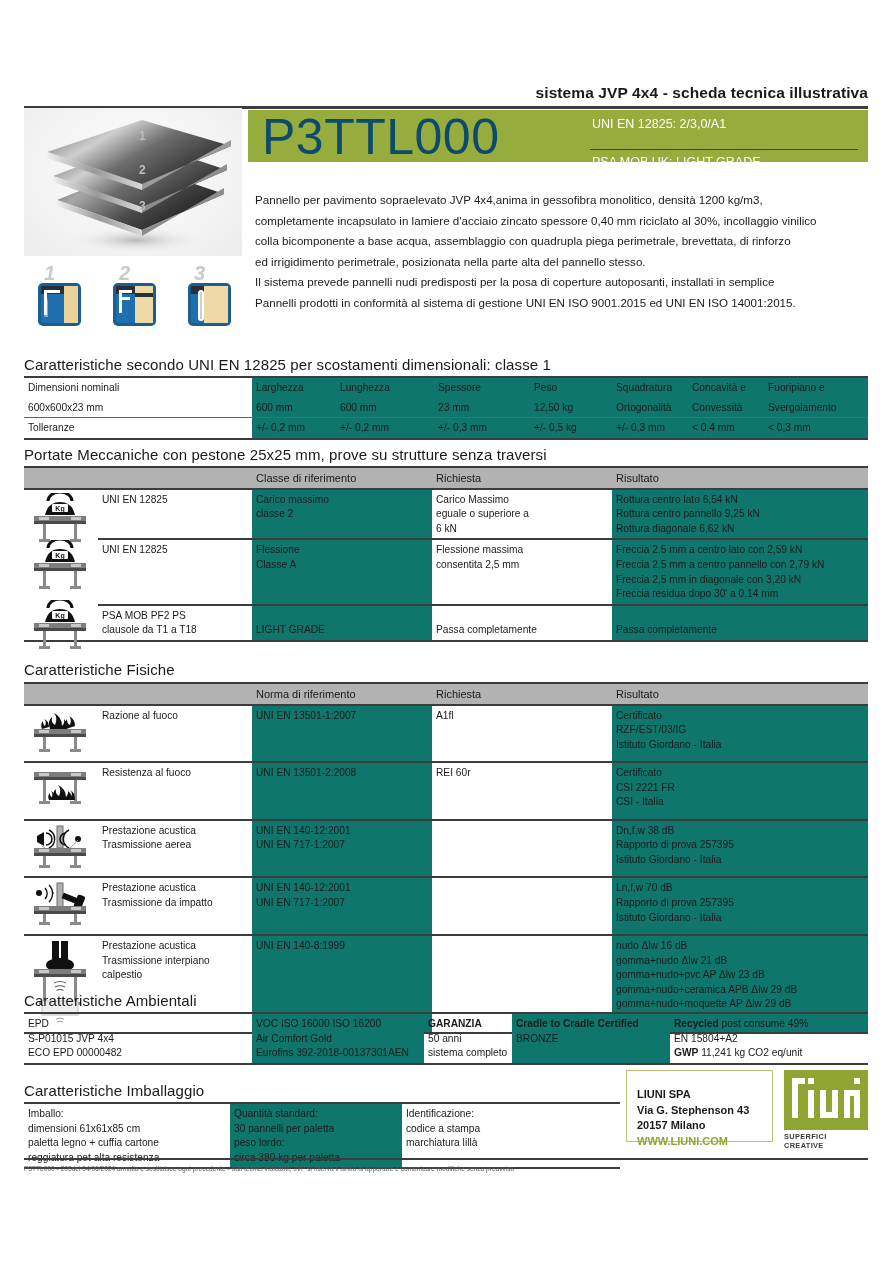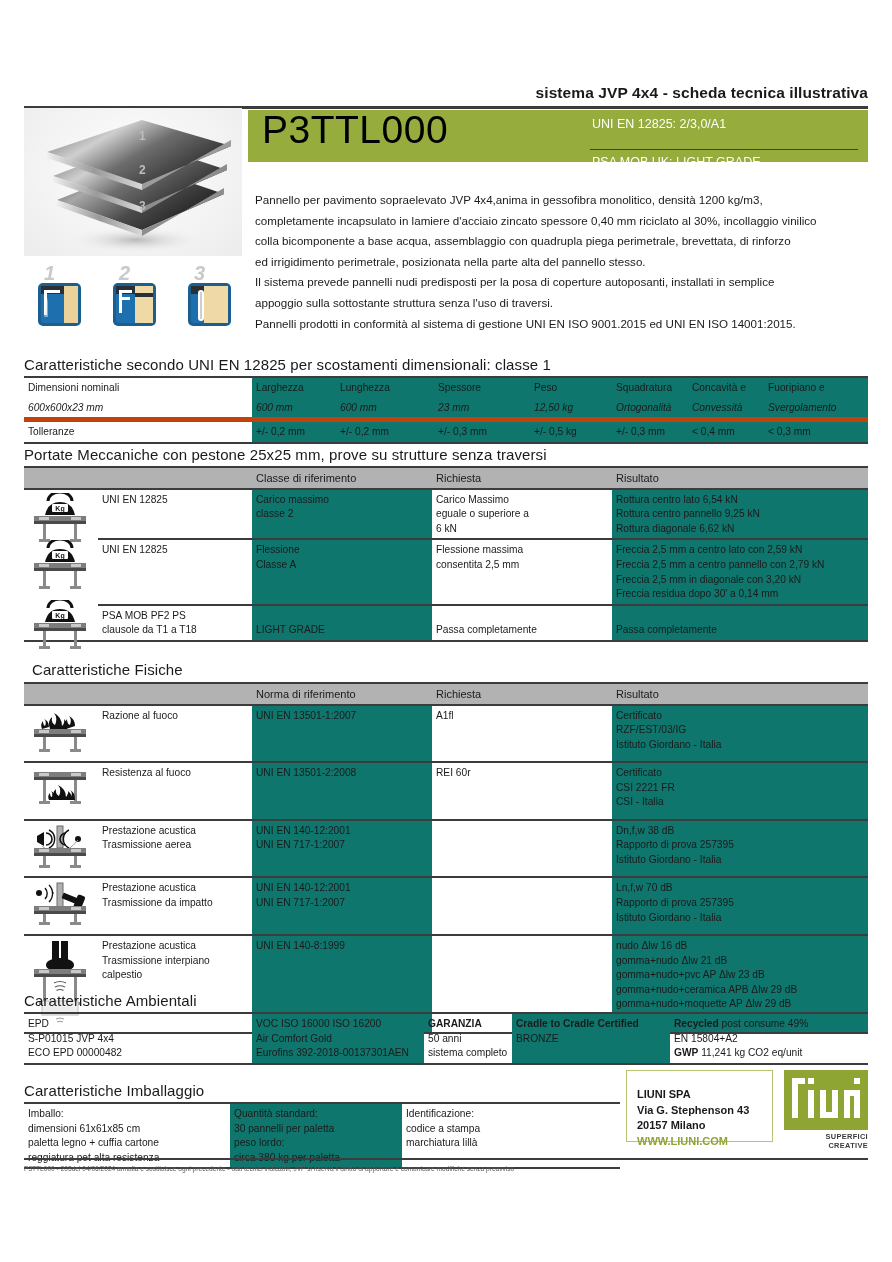--- a/index.html
+++ b/index.html
@@ -31,21 +31,21 @@
     overflow:hidden;
   }
   .hero-img svg { display:block; }
 
   .green-banner {
     position:absolute; left:248px; top:110px; width:620px; height:52px;
     background:#96ac3c;
   }
   .product-code {
     position:absolute; left:14px; top:-2px;
-    font-size:39px; font-weight:normal; color:#000000;
+    font-size:50px; font-weight:normal; color:#0c4a6e;
     letter-spacing:.5px; font-family:"Liberation Sans", sans-serif;
   }
   .banner-specs {
     position:absolute; left:342px; top:5px; width:268px;
   }
   .banner-specs .spec {
     color:#ffffff; font-size:12.5px; line-height:19px; padding-left:2px;
   }
   .banner-specs .spec.first { border-bottom:1.5px solid #3f3f3f; padding-bottom:15px; }
   .banner-specs .spec.second { padding-top:3px; }
@@ -78,21 +78,21 @@
     font-size:10.2px;
     color:#1a1a1a;
     table-layout:fixed;
   }
   table.tbl td, table.tbl th {
     vertical-align:top; padding:3px 4px 2px 4px; font-weight:normal; text-align:left;
     line-height:14.6px;
   }
   .rule-top { border-top:2.2px solid #3c3c3c; }
   .rule-bot { border-bottom:2.2px solid #3c3c3c; }
-  .rule-thin-bot { border-bottom:5px solid #c2410c;font-style:italic; }
+  .rule-thin-bot { border-bottom:1px solid #c2410c; }
   .shade { background:#0f766e; }
   .hdr-row td { background:#b2b2b2; font-size:11px; padding-top:3px; padding-bottom:3px;}
   .cell-line { display:block; }
   .icon-cell { padding:4px 2px 4px 6px; }
   .b { font-weight:bold; }
 
   
   .addr-box {
     position:absolute; left:626px; top:1070px; width:147px; height:72px;
     border:1px solid #b8c474; background:#ffffff;
@@ -100,21 +100,21 @@
     font-size:11px; line-height:15.5px; font-weight:bold; color:#1a1a1a;
   }
   .addr-box .url { color:#8ea534; }
   .logo-box {
     position:absolute; left:784px; top:1070px; width:84px; height:72px;
   }
   .logo-sq { width:84px; height:60px; background:#8ea534; position:relative; }
   .logo-tag {
     position:absolute; left:0; top:62px; width:84px;
     font-size:7.4px; font-weight:bold; letter-spacing:.35px; color:#3a3a3a;
-    text-align:right;
+    text-align:left;
   }
   .footer-rule {
     position:absolute; left:24px; top:1158px; width:844px; height:2.2px; background:#3c3c3c;
   }
   .footer-note {
     position:absolute; left:24px; top:1164px; width:740px;
     font-size:6.6px; color:#5a5a5a; line-height:10px;
   }
 </style>
 </head>
@@ -182,21 +182,20 @@
       <div class="spec second">PSA MOB UK: LIGHT GRADE</div>
     </div>
   </div>
 
   <div class="description">
     <div>Pannello per pavimento sopraelevato JVP 4x4,anima in gessofibra monolitico, densità 1200 kg/m3,</div>
     <div>completamente incapsulato in lamiere d'acciaio zincato spessore 0,40 mm riciclato al 30%, incollaggio vinilico</div>
     <div>colla bicomponente a base acqua, assemblaggio con quadrupla piega perimetrale, brevettata, di rinforzo</div>
     <div>ed irrigidimento perimetrale, posizionata nella parte alta del pannello stesso.</div>
     <div>Il sistema prevede pannelli nudi predisposti per la posa di coperture autoposanti, installati in semplice</div>
-    <div>appoggio sulla sottostante struttura senza l'uso di traversi.</div>
     <div>Pannelli prodotti in conformità al sistema di gestione UNI EN ISO 9001.2015 ed UNI EN ISO 14001:2015.</div>
   </div>
 
   <div class="icon-row">
     <div class="edge-icon" style="left:0px;">
       <div class="edge-num">1</div>
       <svg width="47" height="47" viewBox="0 0 47 47" style="position:absolute;left:0;top:19px;">
         <rect x="2" y="2" width="43" height="43" rx="5" fill="#1b5f91"></rect>
         <rect x="5" y="5" width="37" height="37" rx="3" fill="#1d6fae"></rect>
         <rect x="5" y="5" width="37" height="8" fill="#2a2f36"></rect>
@@ -392,21 +391,21 @@
     <rect x="6" y="23" width="52" height="5" fill="#7d7d7d"></rect>
       <rect x="6" y="28" width="52" height="3" fill="#4a4a4a"></rect>
     <rect x="11" y="24" width="10" height="3" fill="#c9c9c9"></rect>
       <rect x="43" y="24" width="10" height="3" fill="#c9c9c9"></rect>
     <rect x="15" y="31" width="3" height="16" fill="#8a8a8a"></rect>
       <rect x="46" y="31" width="3" height="16" fill="#8a8a8a"></rect>
     <rect x="11" y="46" width="11" height="3" fill="#8a8a8a"></rect>
       <rect x="42" y="46" width="11" height="3" fill="#8a8a8a"></rect>
   </svg>
 
-  <div class="sec-title" style="left:24px; top:661px;margin-left:8px;">Caratteristiche Fisiche</div>
+  <div class="sec-title" style="left:24px; top:661px;">Caratteristiche Fisiche</div>
   <table class="tbl" style="left:24px; top:682px; width:844px;">
     <colgroup>
       <col style="width:74px">
         <col style="width:154px">
         <col style="width:180px">
         <col style="width:180px">
         <col style="width:256px">
     </colgroup>
     <tbody>
         <tr class="hdr-row rule-top">

